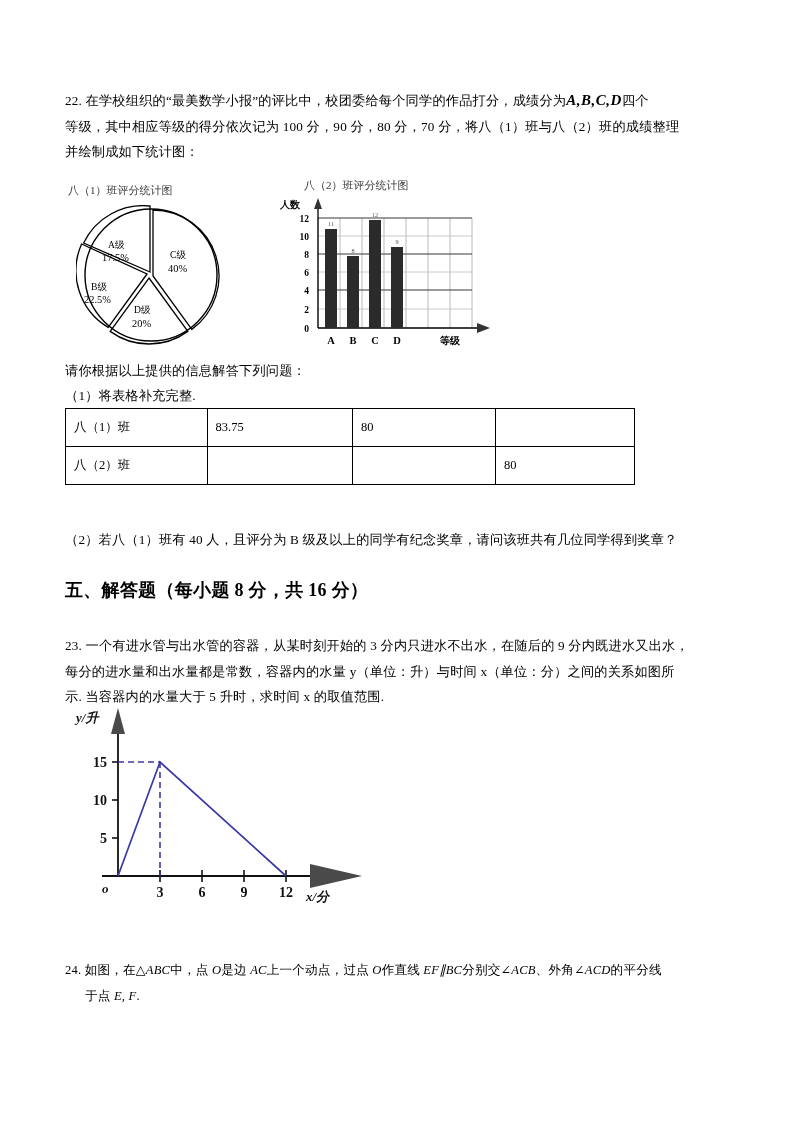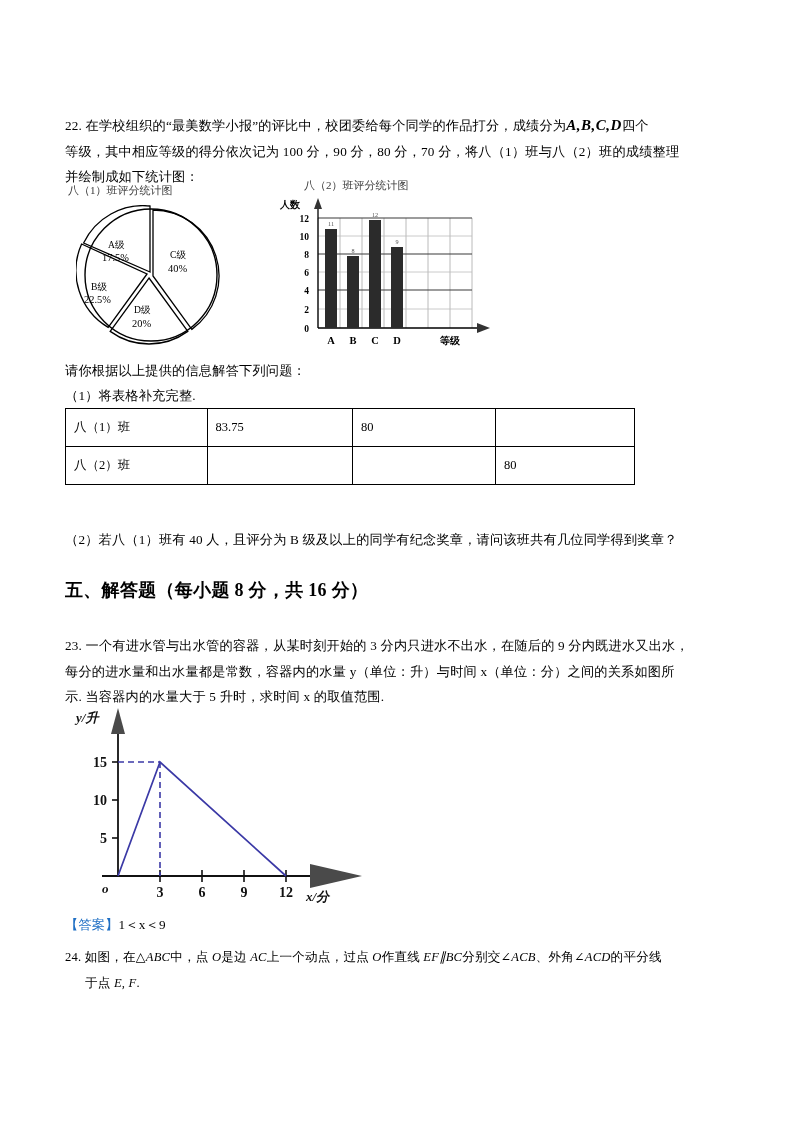--- a/index.html
+++ b/index.html
@@ -61,21 +61,21 @@
   #line-wrap { position:absolute; left:62px; top:696px; width:310px; height:215px; }
   #line-svg { position:absolute; left:0; top:0; }
   .lg-tick { font-size:14px; font-family:"Liberation Serif",serif; font-weight:bold; fill:#111; }
   .lg-ax  { font-size:13px; font-family:"Liberation Serif",serif; font-style:italic; font-weight:bold; fill:#111; }
 </style>
 </head>
 <body>
 
 <div class="page">
 
-  <div class="q-block" style="top:88px;margin-top:25px;">
+  <div class="q-block" style="top:88px;">
     <div class="line">
       <span>22. 在学校组织的“最美数学小报”的评比中，校团委给每个同学的作品打分，成绩分为</span><span class="bi">A,B,C,D</span><span>四个</span>
     </div>
     <div class="line">等级，其中相应等级的得分依次记为 100 分，90 分，80 分，70 分，将八（1）班与八（2）班的成绩整理</div>
     <div class="line">并绘制成如下统计图：</div>
   </div>
 
   <div id="pie-wrap">
     <div class="chart-title">八（1）班评分统计图</div>
     <svg id="pie-svg" width="205" height="142" viewBox="0 0 205 142">
@@ -227,28 +227,23 @@
       <line x1="98" y1="66" x2="98" y2="180" stroke="#3B39A6" stroke-width="1.6" stroke-dasharray="6,4"></line>
 
       <polyline points="56,180 98,66 224,180" fill="none" stroke="#3B39A6" stroke-width="1.7"></polyline>
 
       <text class="lg-ax" x="40" y="197">o</text>
       <text class="lg-ax" x="14" y="26">y/升</text>
       <text class="lg-ax" x="244" y="205">x/分</text>
     </svg>
   </div>
 
-  <div class="q-block" style="top:912px;">
-    <div class="line">
-      <span class="ans-tag">【答案】</span><span>1＜x＜9</span>
-    </div>
-  </div>
 
   <div class="q-block" style="top:945px;">
-    <div class="line" style="font-size:12.6px;">
+    <div class="line" style="font-size:12.6px;margin-top:13px;">
       <span>24. 如图，在△</span><span class="it">ABC</span><span>中，点 </span><span class="it">O</span><span>是边 </span><span class="it">AC</span><span>上一个动点，过点 </span><span class="it">O</span><span>作直线 </span><span class="it">EF∥BC</span><span>分别交∠</span><span class="it">ACB</span><span>、外角∠</span><span class="it">ACD</span><span>的平分线</span>
     </div>
     <div class="line" style="font-size:12.6px;margin-left:20px;">
       <span>于点 </span><span class="it">E, F</span><span>.</span>
     </div>
   </div>
 
 </div>
 
 </body></html>

